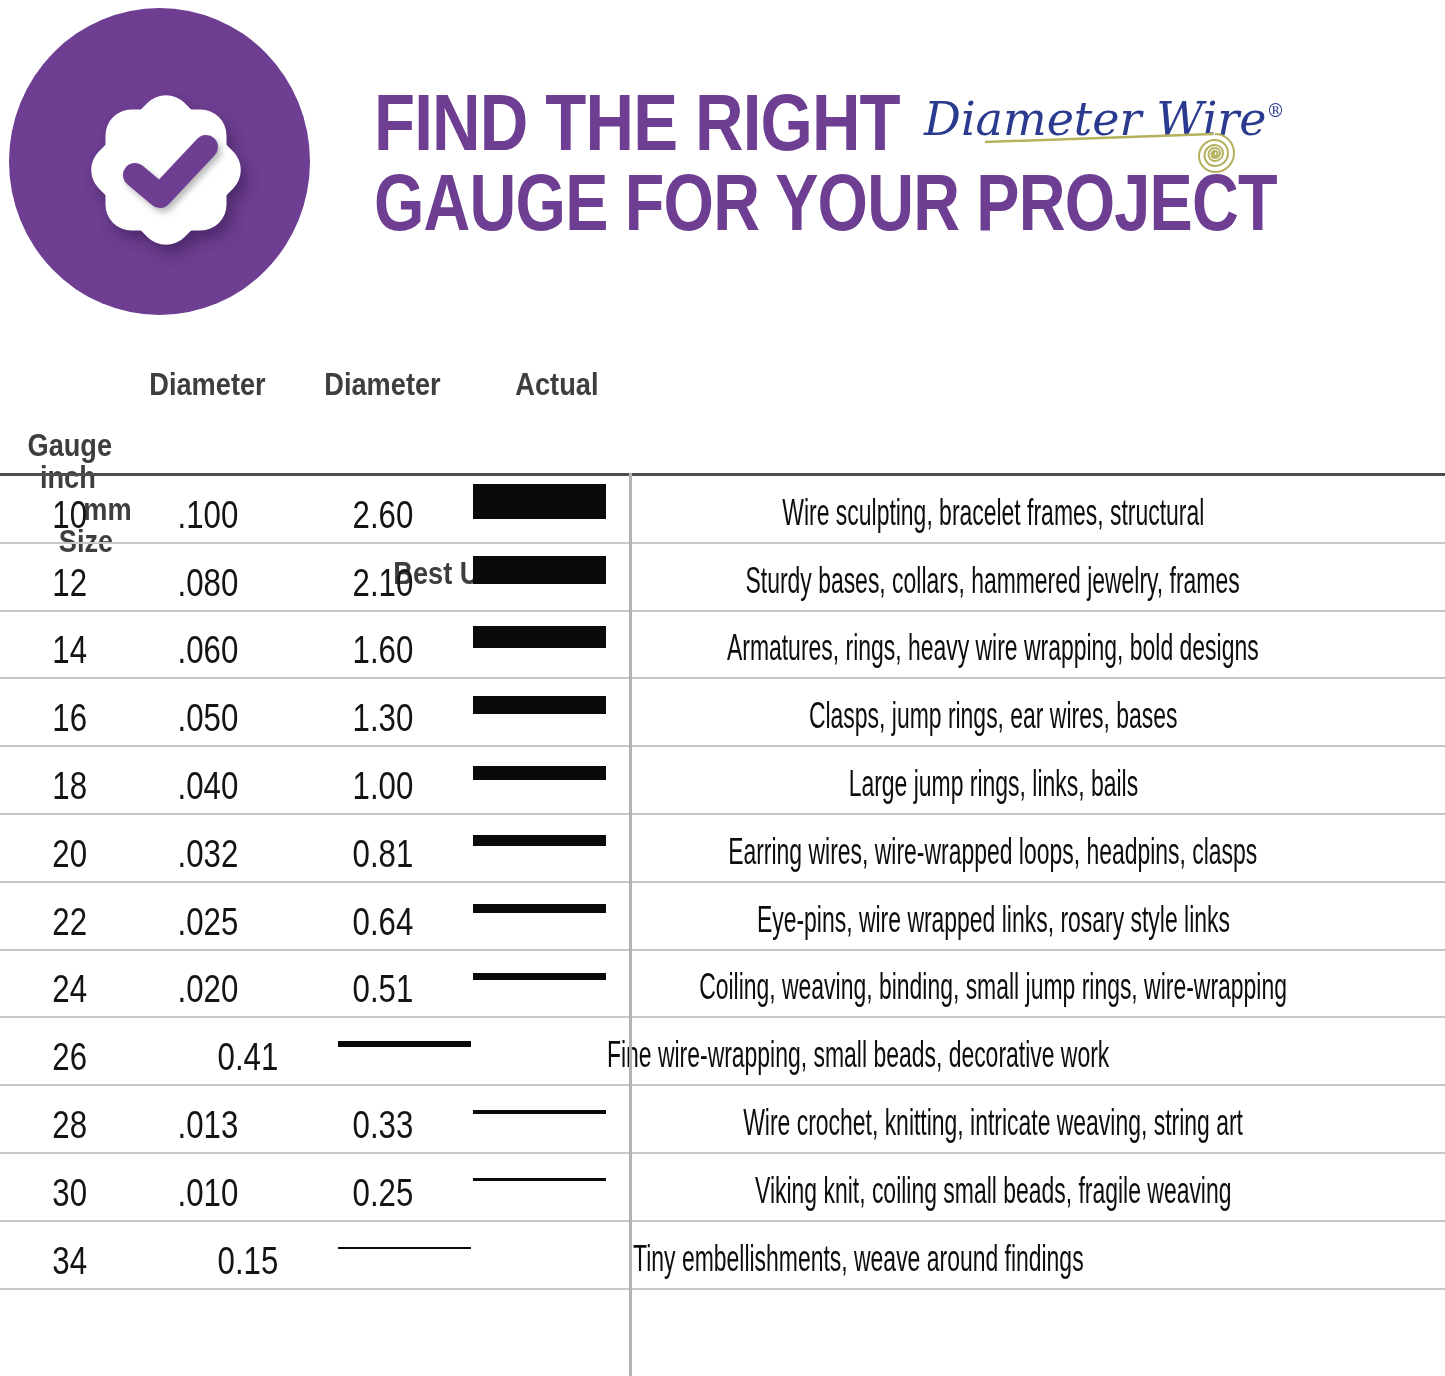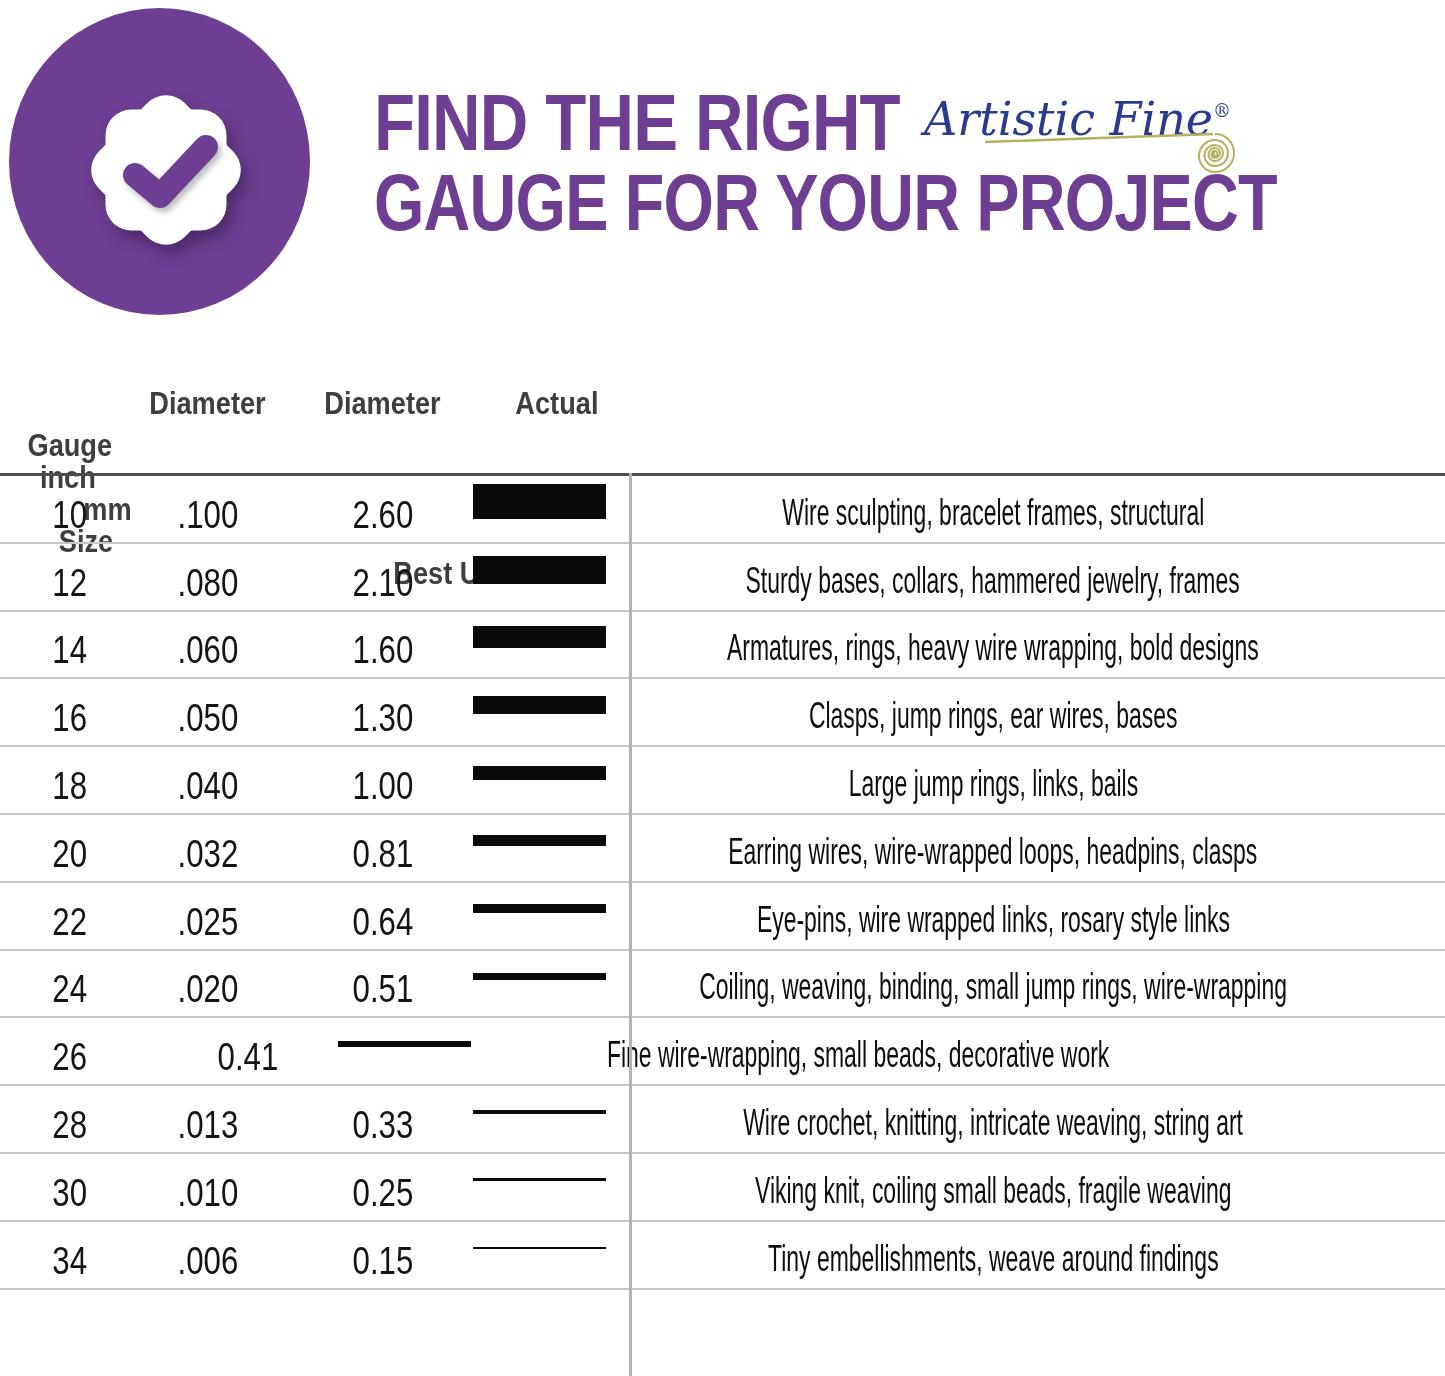--- a/index.html
+++ b/index.html
@@ -24,21 +24,21 @@
   .t2{top:163px;} .t2 .cond{transform:scaleX(.81);}
 
   
   .brand-logo{left:924px;top:96px;font-family:"DejaVu Serif",serif;font-style:italic;
               color:#2a3a8f;font-size:46px;line-height:46px;white-space:nowrap;}
   .brand-logo sup{font-size:18px;line-height:0;vertical-align:18px;}
   .brand-swash{left:920px;top:120px;}
 
   
   .hrow{left:0;width:1445px;display:flex;font-weight:700;color:#3e3e3e;font-size:32px;line-height:32px;}
-  .hrowA{top:387px;align-items:center;} .hrowB{top:429px;flex-direction:column;}
+  .hrowA{top:368px;align-items:center;} .hrowB{top:429px;flex-direction:column;}
   .cell{display:flex;align-items:center;justify-content:center;}
   .hrow .cell{align-items:flex-start;}
   .c-gauge{width:140px;align-items:center;} .c-inch{width:135px;} .c-mm{width:195px;padding-left:20px;box-sizing:border-box;}
   .c-size{width:163px;} .c-best{width:812px;}
   .hrow .c-size{padding-left:10px;box-sizing:border-box;}
   .hrow .c-best{padding-left:90px;box-sizing:border-box;}
   .cond{display:inline-block;white-space:nowrap;transform-origin:center;}
   .h{transform:scaleX(.85);}
 
   .header-rule{left:0;top:473px;width:1445px;height:3px;background:#4d4d4d;}
@@ -67,21 +67,21 @@
 </div>
 
 <div class="abs title-line t1">
   <span class="cond">FIND THE RIGHT</span>
 </div>
 <div class="abs title-line t2">
   <span class="cond">GAUGE FOR YOUR PROJECT</span>
 </div>
 
 <div class="abs brand-logo">
-  <span>Artistic Fine</span><sup>®</sup>
+  <span>Diameter Wire</span><sup>®</sup>
 </div>
 <svg class="abs brand-swash" width="340" height="75" viewBox="0 0 340 75">
   <path d="M 65 22 L 293 14" fill="none" stroke="#b5b15e" stroke-width="2.5"></path>
   <path d="M 295 14
            A 19 19 0 1 1 295 52
            A 16 16 0 1 1 295 20
            A 13 13 0 1 1 295 46
            A 10.5 10.5 0 1 1 295 25
            A 8 8 0 1 1 295 41
            A 6.5 6.5 0 1 1 295 28
@@ -319,23 +319,20 @@
     <div class="cell c-best">
         <span class="cond b">Viking knit, coiling small beads, fragile weaving</span>
       </div>
   </div>
 
 
   <div class="row">
     <div class="cell c-gauge">
         <span class="cond n">34</span>
       </div>
-    <div class="cell c-inch">
-        <span class="cond n">.006</span>
-      </div>
     <div class="cell c-mm">
         <span class="cond n">0.15</span>
       </div>
     <div class="cell c-size">
         <div class="bar" style="height: 2px;"></div>
       </div>
     <div class="cell c-best">
         <span class="cond b">Tiny embellishments, weave around findings</span>
       </div>
   </div>

